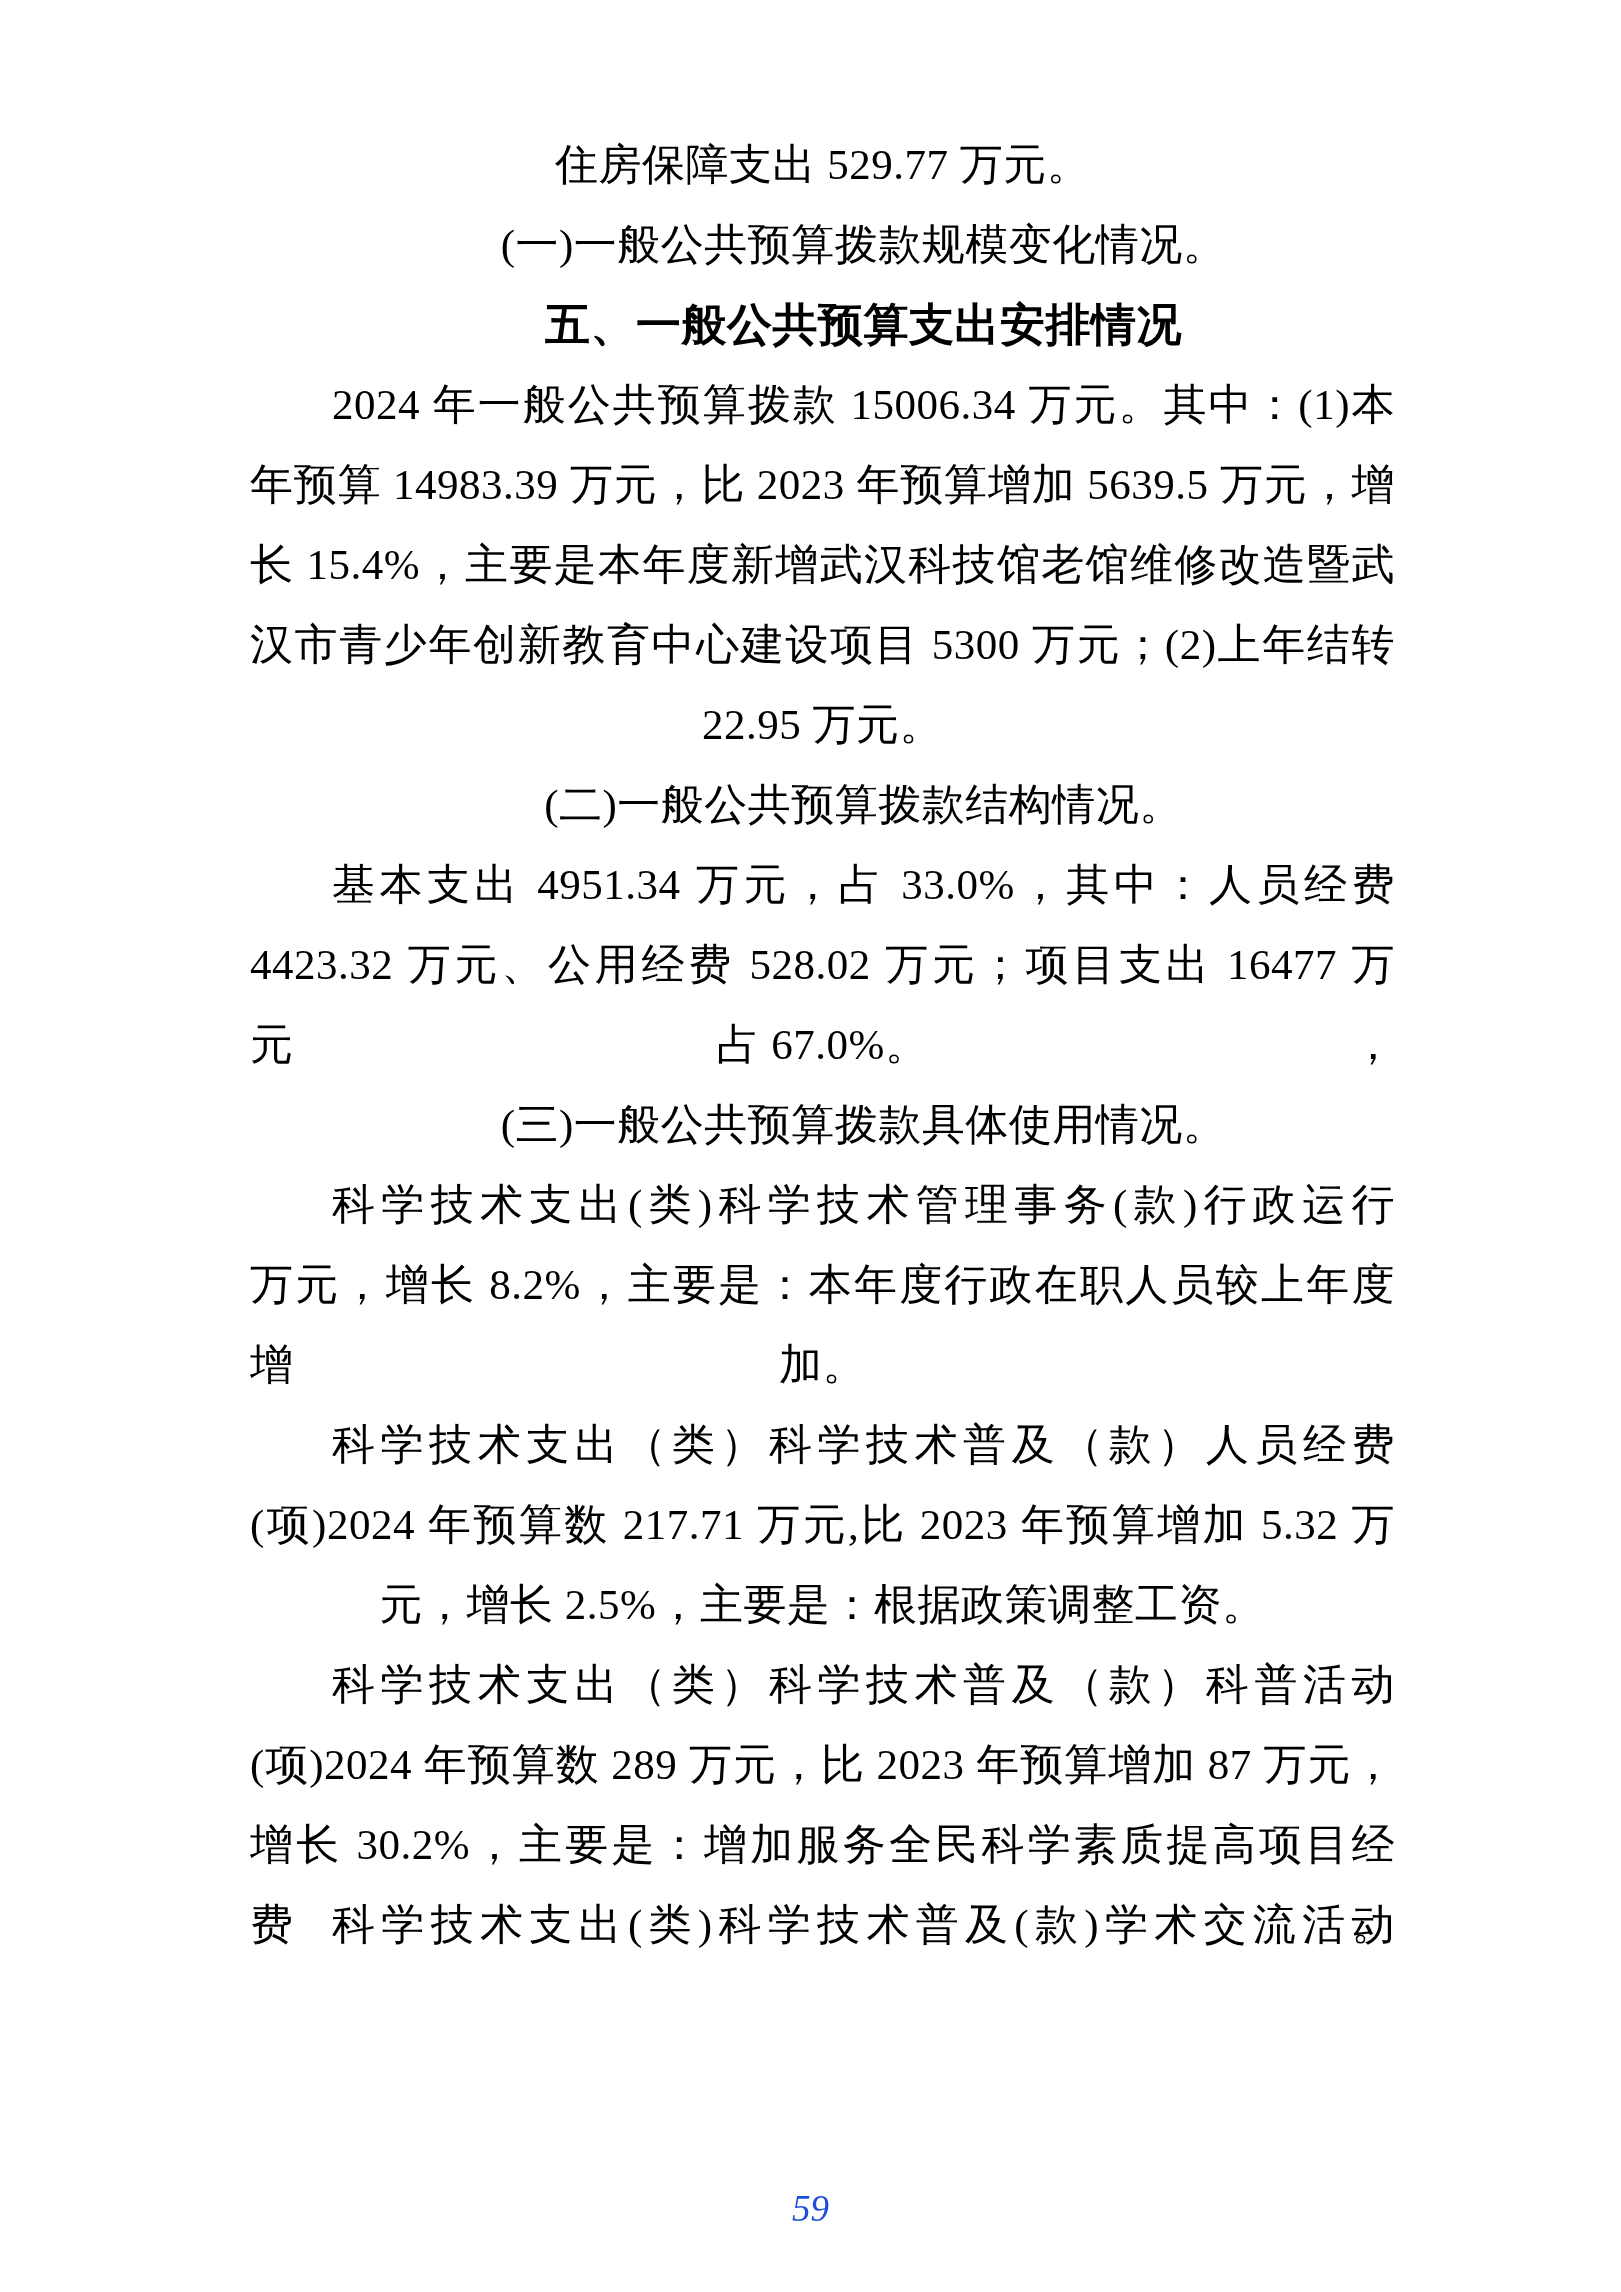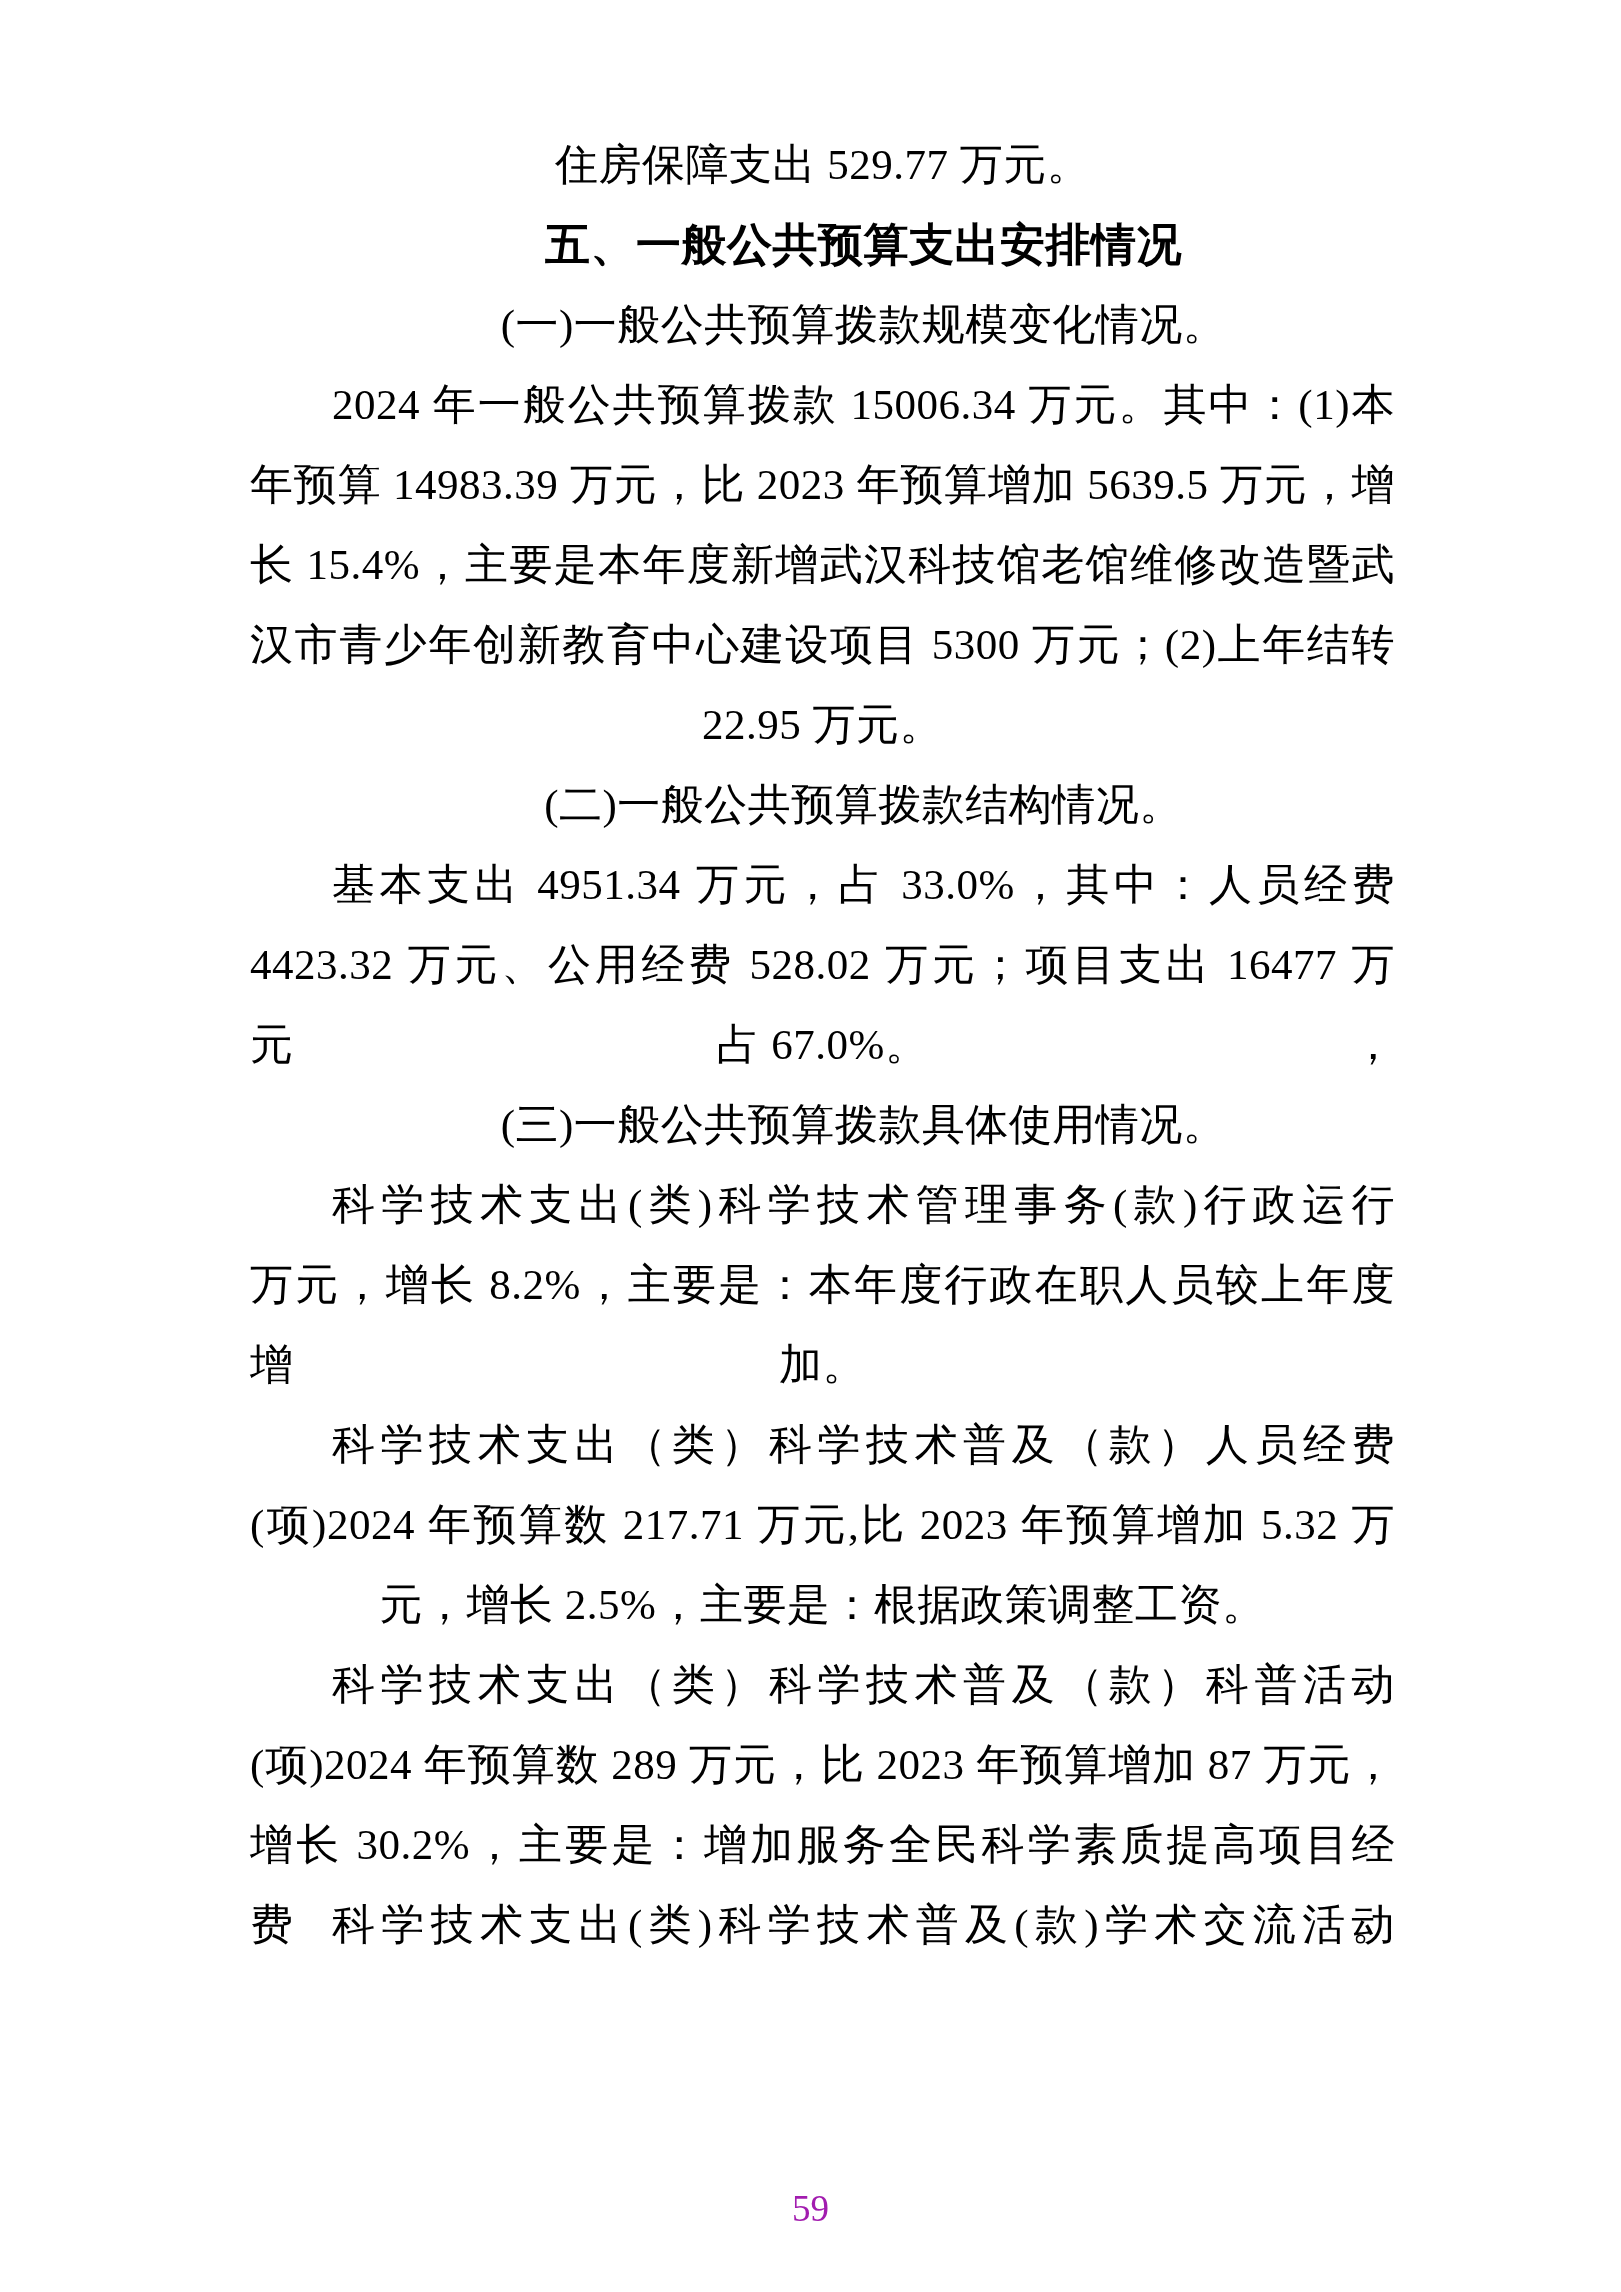--- a/index.html
+++ b/index.html
@@ -45,31 +45,32 @@
     font-size: 45px;
   }
   .page-number {
     position: absolute;
     top: 2184px;
     left: 0;
     width: 100%;
     text-align: center;
     font-size: 37px;
     line-height: 49px;
-    color: #a21caf;
+    color: #1d4ed8;
+    font-style: italic;
   }
 </style>
 </head>
 <body>
 
 <div class="page">
   <div class="content">
     <div class="line">住房保障支出 529.77 万元。</div>
+    <div class="line indent">(一)一般公共预算拨款规模变化情况。</div>
     <div class="line indent heading">五、一般公共预算支出安排情况</div>
-    <div class="line indent">(一)一般公共预算拨款规模变化情况。</div>
     <div class="line indent justify">2024 年一般公共预算拨款 15006.34 万元。其中：(1)本</div>
     <div class="line justify">年预算 14983.39 万元，比 2023 年预算增加 5639.5 万元，增</div>
     <div class="line justify">长 15.4%，主要是本年度新增武汉科技馆老馆维修改造暨武</div>
     <div class="line justify">汉市青少年创新教育中心建设项目 5300 万元；(2)上年结转</div>
     <div class="line">22.95 万元。</div>
     <div class="line indent">(二)一般公共预算拨款结构情况。</div>
     <div class="line indent justify">基本支出 4951.34 万元，占 33.0%，其中：人员经费</div>
     <div class="line justify">4423.32 万元、公用经费 528.02 万元；项目支出 16477 万元，</div>
     <div class="line">占 67.0%。</div>
     <div class="line indent">(三)一般公共预算拨款具体使用情况。</div>

